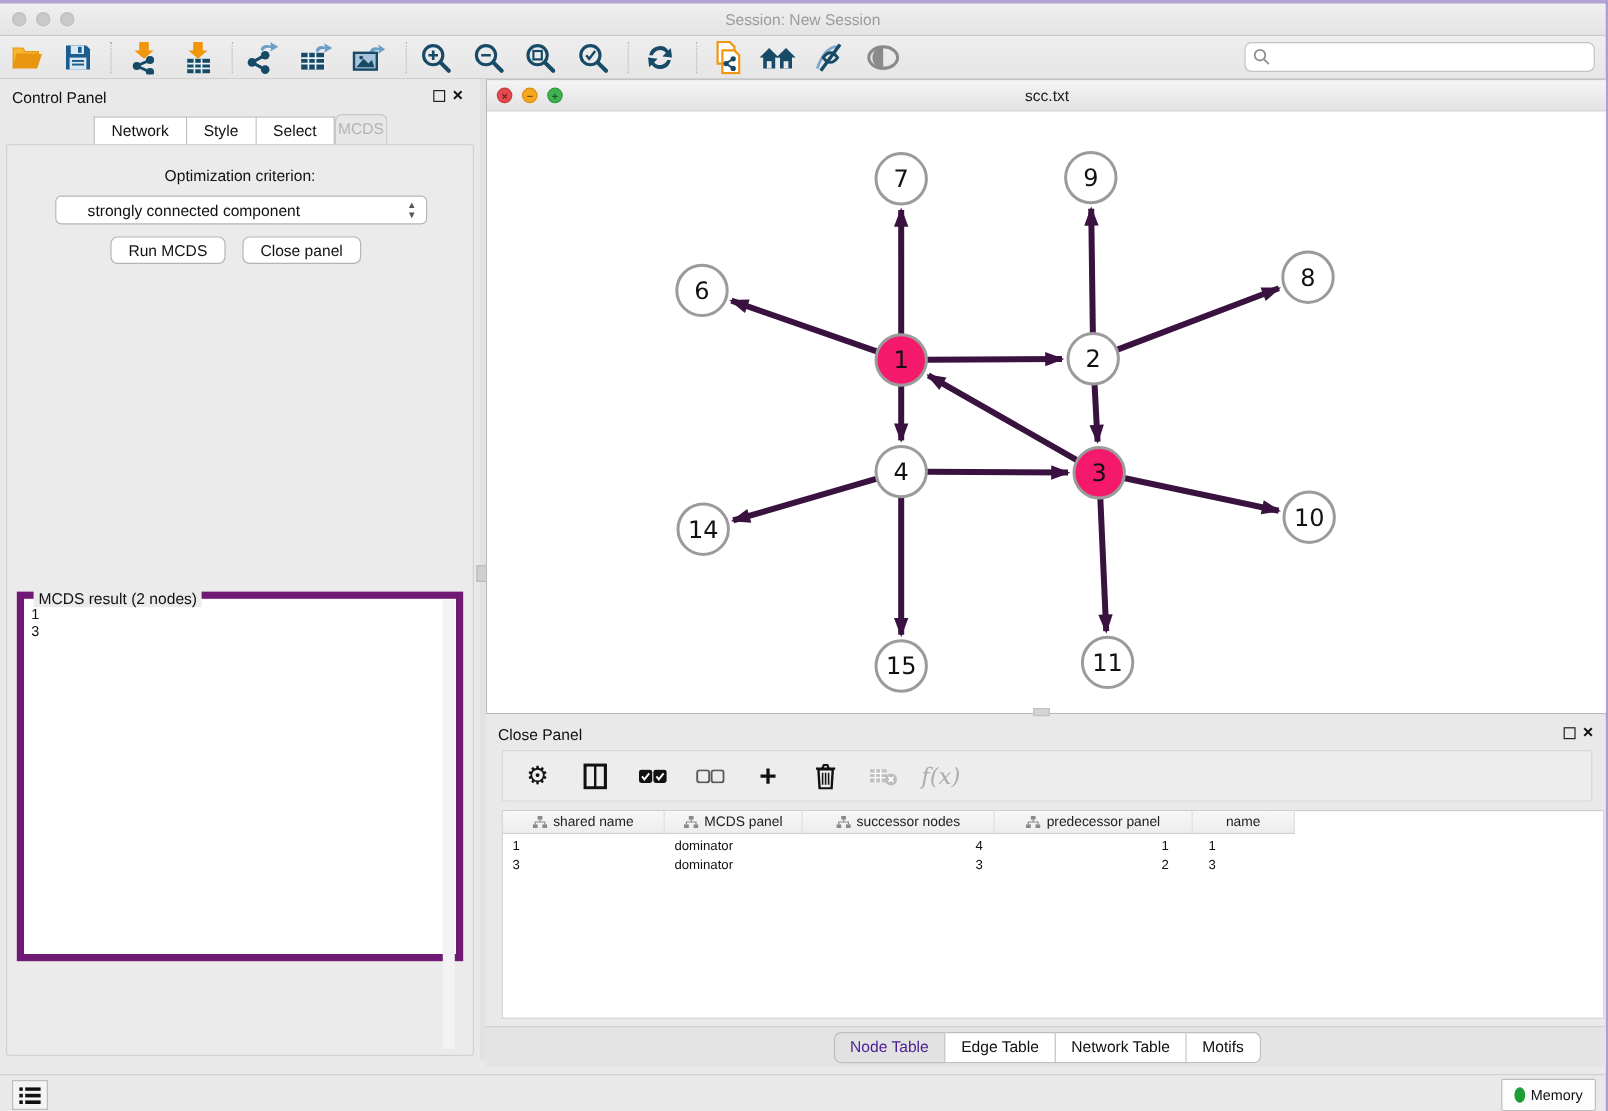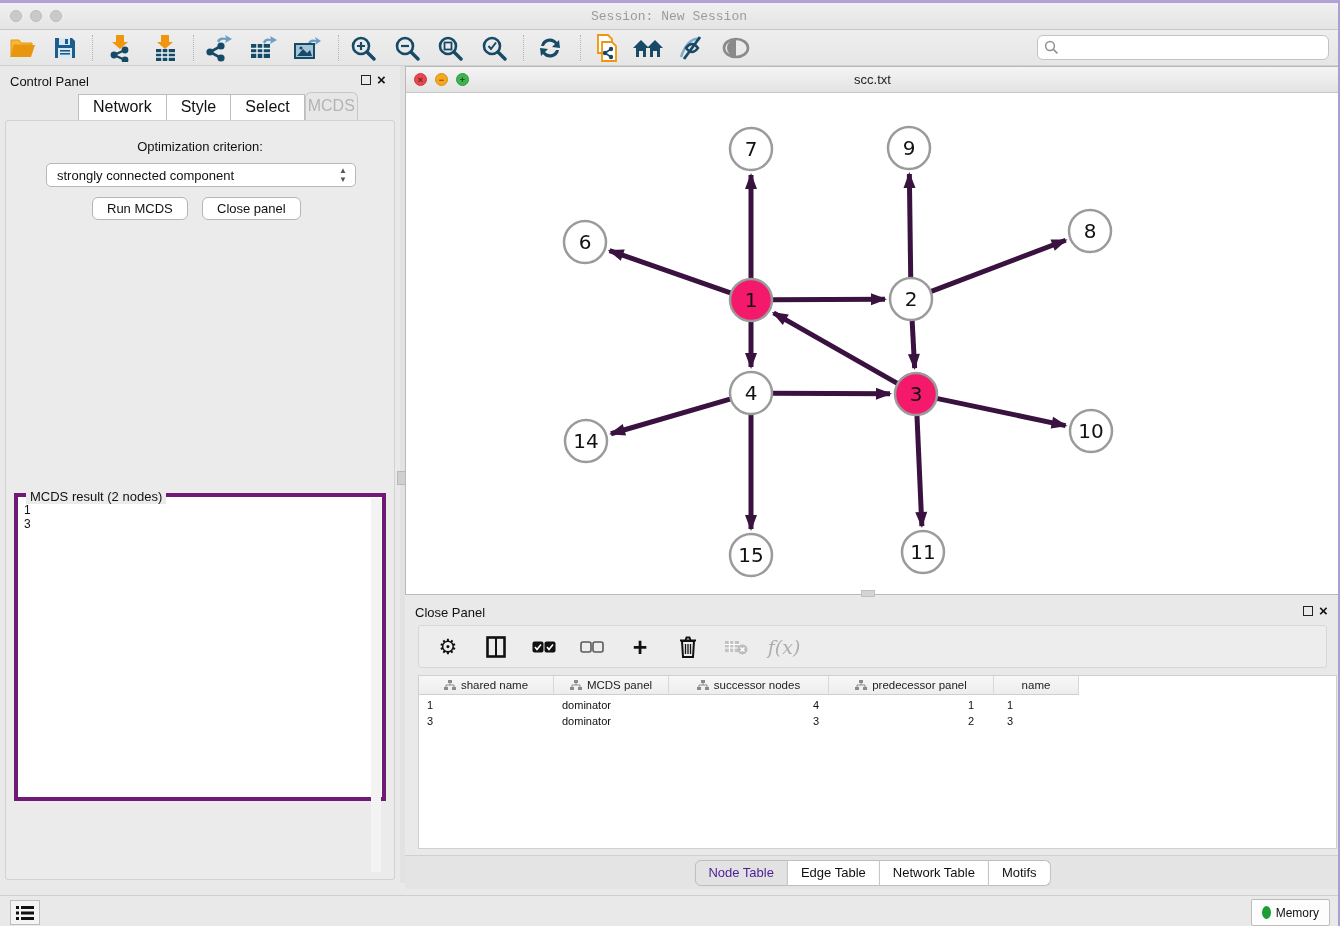--- a/index.html
+++ b/index.html
@@ -2,21 +2,21 @@
 <html><head>
 <meta charset="utf-8">
 <style>
   * { margin:0; padding:0; box-sizing:border-box; }
   html,body { width:1340px; height:926px; overflow:hidden; }
   body { font-family:"Liberation Sans", sans-serif; background:#e9e9e9; position:relative;
          border-top:3px solid #b3a1d6; border-right:2px solid #ab9fd2; }
 
   
   .titlebar { position:absolute; left:0; top:0; width:100%; height:27px;
-    background:linear-gradient(#f0f0f0,#e4e4e4); border-bottom:1px solid #c8c8c8;font-family:Liberation Mono, monospace; }
+    background:linear-gradient(#f0f0f0,#e4e4e4); border-bottom:1px solid #c8c8c8; }
   .traffic-inactive { position:absolute; left:10px; top:7px; display:flex; gap:8px; }
   .traffic-inactive span { width:12px; height:12px; border-radius:50%; background:#c9c9c9; border:1px solid #bdbdbd; }
   .title-text { position:absolute; width:100%; text-align:center; top:6px; font-size:13px; color:#9b9b9b; }
 
   
   .toolbar { position:absolute; left:0; top:27px; width:100%; height:36px;
     background:linear-gradient(#eeeeee,#e6e6e6); border-bottom:1px solid #cfcfcf; }
   .tbi { position:absolute; top:3px; width:34px; height:30px; display:flex; align-items:center; justify-content:center; cursor:pointer; }
   .tsep { position:absolute; top:5px; height:26px; width:0; border-left:1px dotted #b5b5b5; }
   .searchbox { position:absolute; left:1037px; top:5px; width:292px; height:25px; background:#fff;
@@ -24,35 +24,35 @@
   .searchbox input { border:none; outline:none; flex:1; font-size:12px; height:20px; background:transparent; }
 
   
   .cpanel { position:absolute; left:0; top:63px; width:400px; height:817px; background:#e9e9e9; }
   .panel-head { position:absolute; left:0; top:0; width:100%; height:30px; }
   .panel-head .ptitle { position:absolute; left:10px; top:8px; font-size:13px; color:#111; }
   .float-ic { position:absolute; top:9px; width:10px; height:10px; border:1.5px solid #222; cursor:pointer; }
   .close-ic { position:absolute; top:5px; font-size:15px; font-weight:bold; color:#111; cursor:pointer; }
   .cp-tabs { position:absolute; left:78px; top:32px; height:22px; display:flex; align-items:flex-end; }
   .cp-tab { background:#fff; border:1px solid #bdbdbd; border-bottom:none; padding:3px 14px 4px;
-    font-size:16px; color:#111; cursor:pointer;margin-top:28px; }
+    font-size:13px; color:#111; cursor:pointer;margin-top:28px; }
   .cp-tab + .cp-tab { border-left:none; }
   .cp-tab.sel { background:#e7e7e7; border:1px solid #c6c6c6; border-bottom:none; border-radius:6px 6px 0 0;
     color:#b4b4b4; padding:4px 2px 5px; }
   .cp-body { position:absolute; left:5px; top:54px; width:390px; height:760px; background:#ebebeb;
     border:1px solid #d2d2d2; border-radius:3px; }
   .opt-label { position:absolute; left:0; top:18px; width:100%; text-align:center; font-size:13px; color:#111; }
   .criterion { position:absolute; left:40px; top:42px; width:310px; height:24px; background:#fff;
     border:1px solid #b8b8b8; border-radius:5px; font-size:13px; color:#111; display:flex; align-items:center;
-    padding-left:10px; cursor:pointer; }
+    padding-left:26px; cursor:pointer; }
   .stepper { position:absolute; right:8px; top:2px; display:flex; flex-direction:column; line-height:9px;
     font-size:8px; color:#555; }
   .cp-btn { position:absolute; top:76px; height:23px; background:#fff; border:1px solid #b5b5b5; border-radius:6px;
     font-size:13px; color:#111; padding:0 14px; cursor:pointer; font-family:"Liberation Sans",sans-serif; }
-  .resultbox { position:absolute; left:8px; top:372px; width:372px; height:308px; border:4px solid #701a75; background:#fff; }
+  .resultbox { position:absolute; left:8px; top:372px; width:372px; height:308px; border:6px solid #701a75; background:#fff; }
   .resultbox .glabel { position:absolute; left:8px; top:-8px; background:#ebebeb; padding:0 4px; font-size:13px; color:#111; }
   .resulttext { position:absolute; left:2px; top:6px; width:352px; height:365px; font-size:12px; color:#111;
     white-space:pre-wrap; padding-left:4px; }
   .result-scroll { position:absolute; right:1px; top:1px; width:10px; height:374px; background:#f3f3f3; }
 
   
   .vdiv { position:absolute; left:400px; top:63px; width:5px; height:817px; background:#e2e2e2; }
   .vdiv .grip { position:absolute; left:-3px; top:405px; width:11px; height:14px; background:#d0d0d0; border:1px solid #b9b9b9; }
   .hgrip { position:absolute; left:861px; top:587px; width:14px; height:7px; background:#d4d4d4; border:1px solid #c0c0c0; }
 

